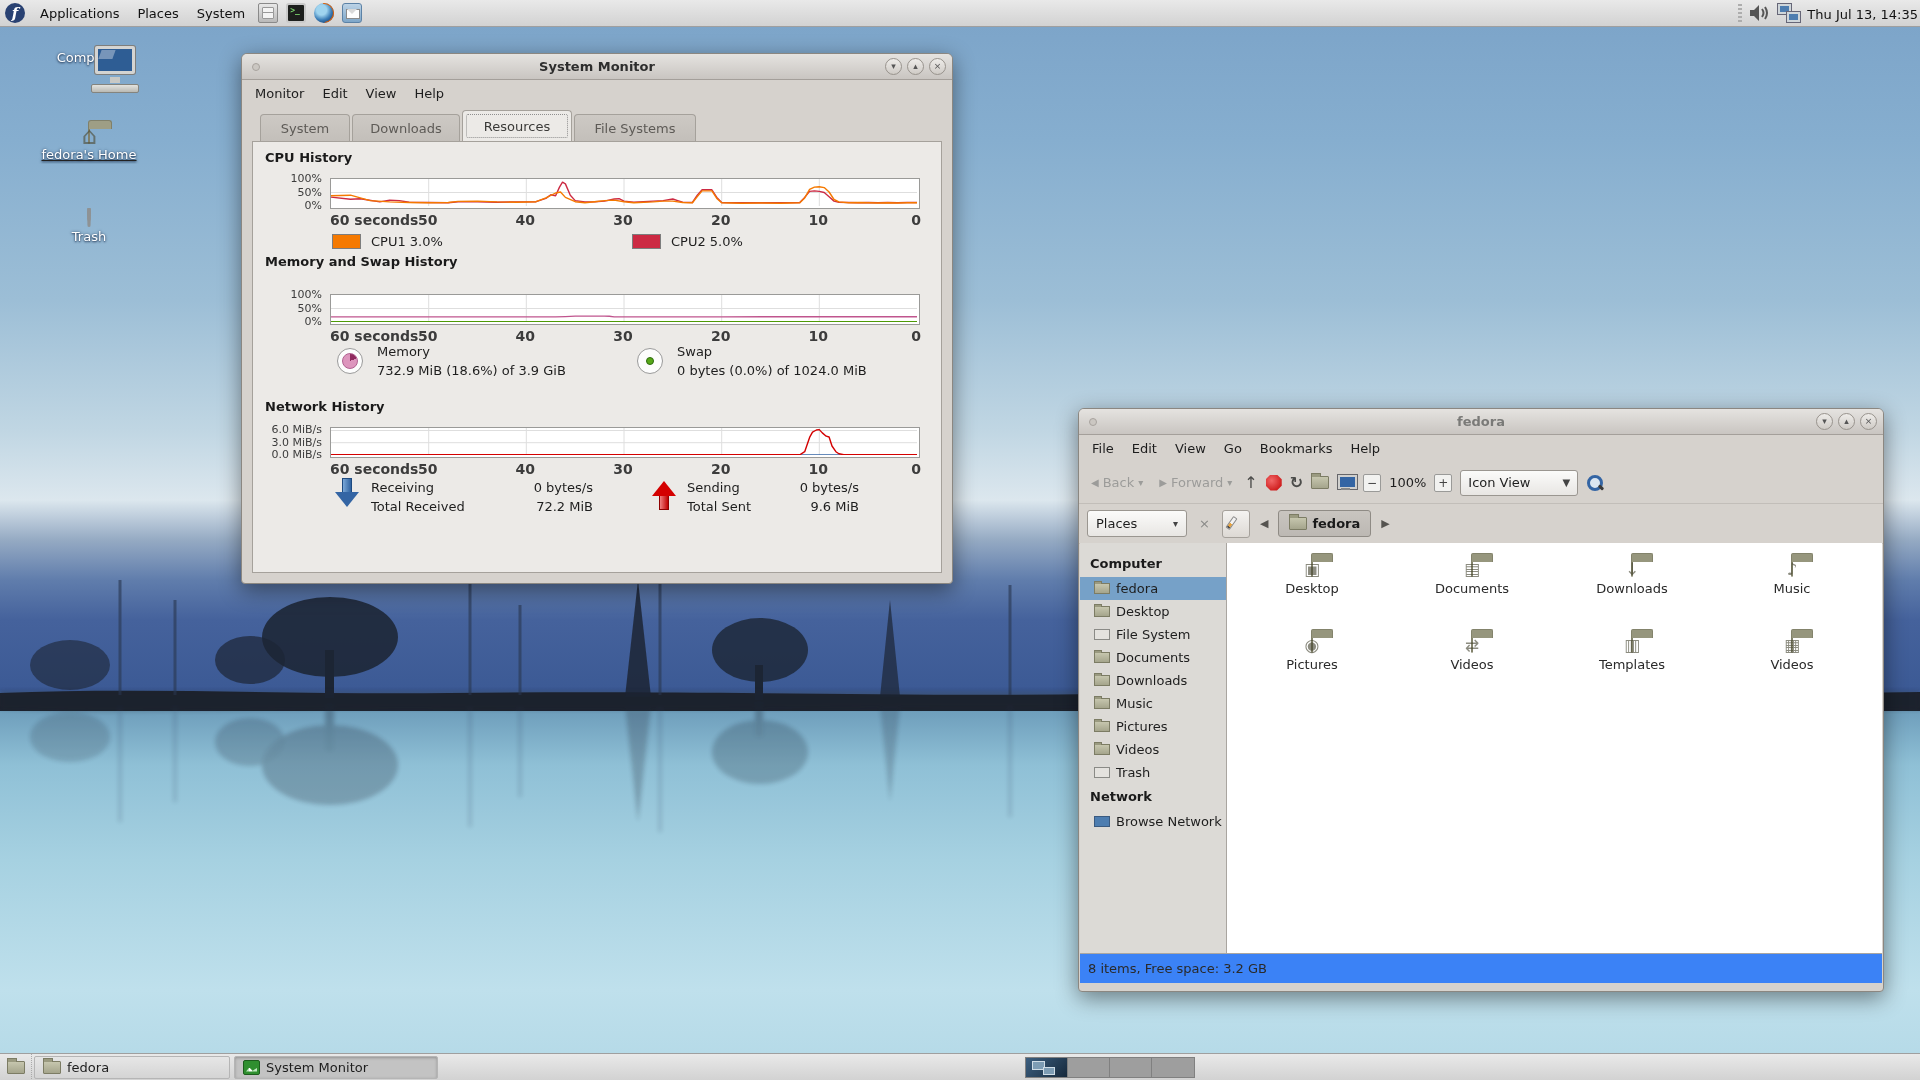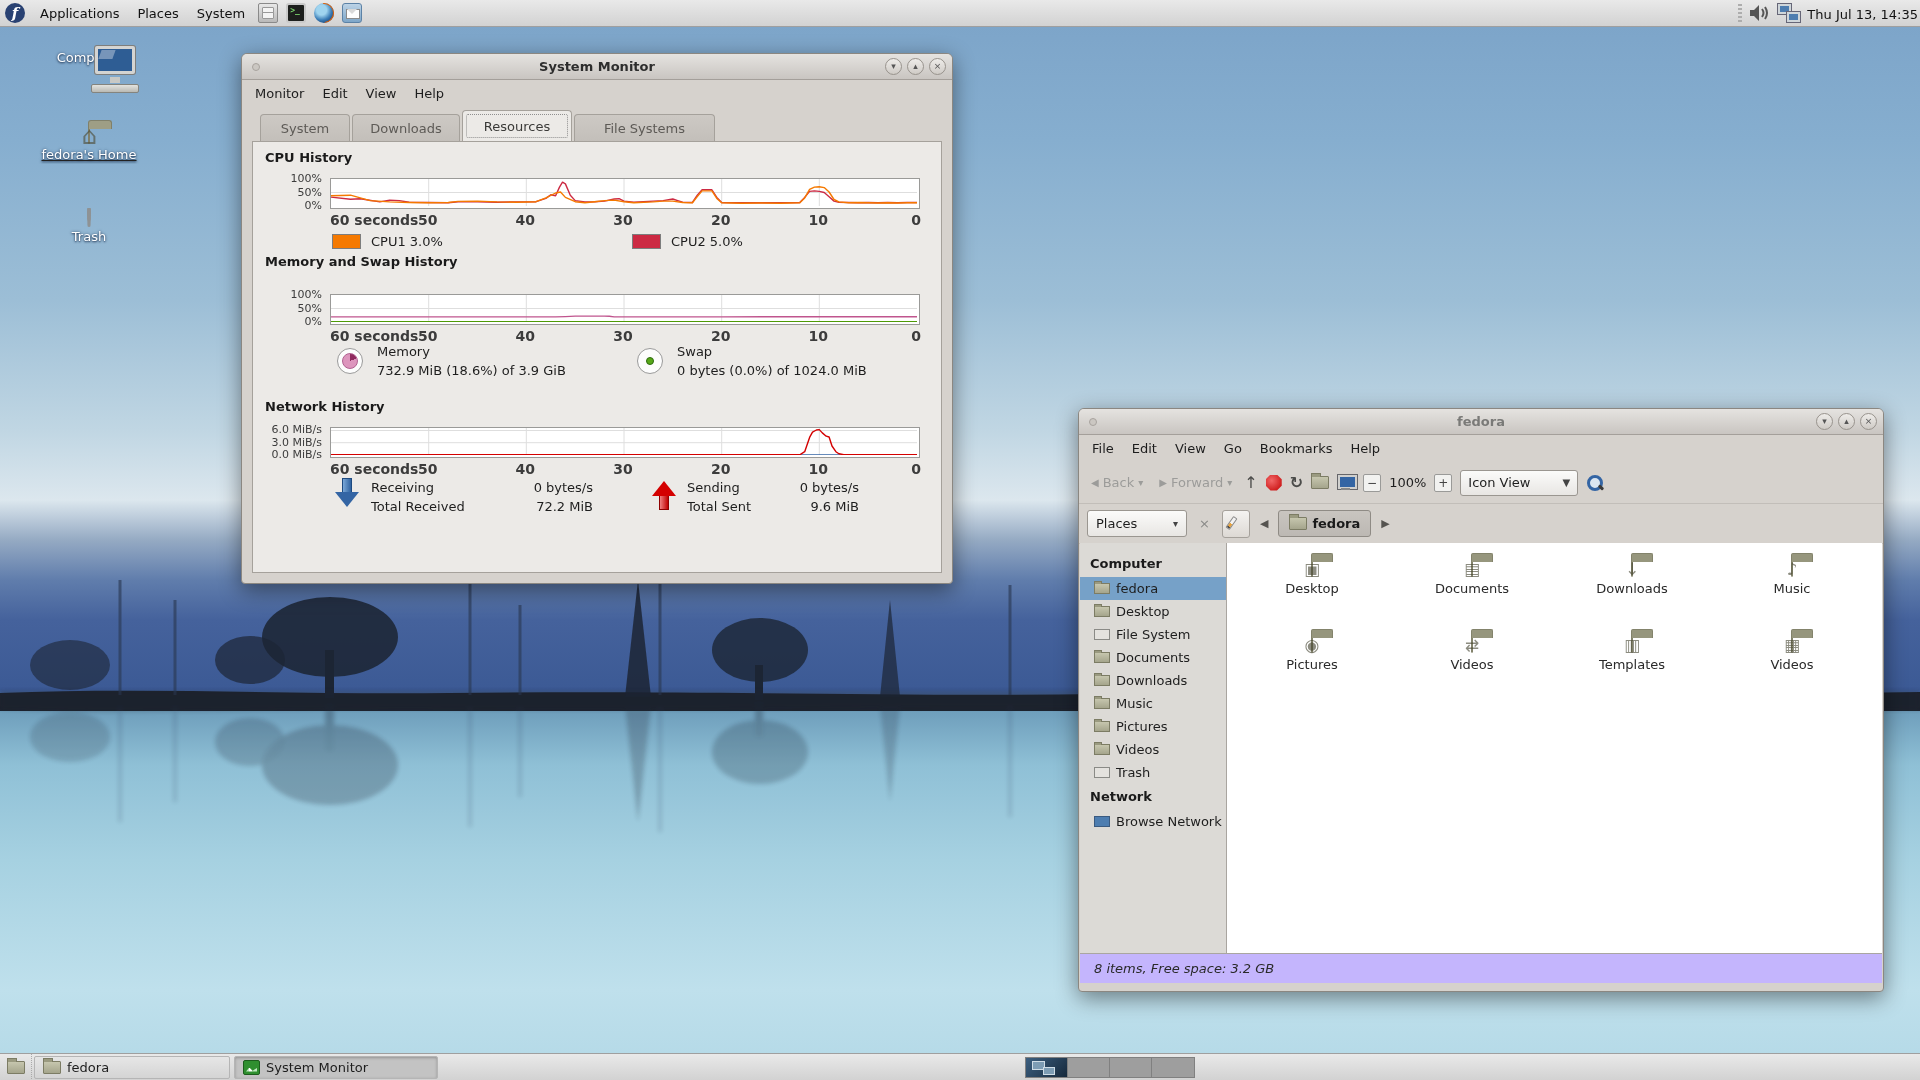--- a/index.html
+++ b/index.html
@@ -144,22 +144,22 @@
   .smf::before { content:""; position:absolute; left:-1px; top:-3px; width:6px; height:2px; background:#9a9a80; border:1px solid #7c7c64; border-bottom:none; }
   .smf.plain { background:#e4e2de; border-color:#8a8a86; } .smf.plain::before { display:none; }
   .smf.net { background:#4d7db0; border-color:#3a5a80; } .smf.net::before { display:none; }
   .fmcontent { flex:1; background:#fff; position:relative; }
   .fcell { position:absolute; width:150px; text-align:center; }
   .bigfolder { width:54px; height:40px; margin:0 auto; position:relative; background:linear-gradient(180deg,#ccccb5,#a3a38c);
     border:1px solid #83836b; border-radius:3px; }
   .bigfolder::before { content:""; position:absolute; left:-1px; top:-8px; width:20px; height:8px; background:#96967d; border:1px solid #83836b; border-bottom:none; border-radius:2px 2px 0 0; }
   .emblem { position:absolute; inset:0; display:flex; align-items:center; justify-content:center; font-size:17px; color:rgba(70,70,50,.62); }
   .flabel { margin-top:5px; color:#2a2a2a; }
-  .statusbar { position:absolute; left:1px; right:1px; bottom:8px; height:30px; background:#c4b5fd; border-top:1px solid #aaa6a1;
-    display:flex; align-items:center; padding-left:14px; color:#2a2a2a;font-style:italic; }
+  .statusbar { position:absolute; left:1px; right:1px; bottom:8px; height:30px; background:#3b82f6; border-top:1px solid #aaa6a1;
+    display:flex; align-items:center; padding-left:8px; color:#2a2a2a; }
 
   
   .showdesk { width:32px; height:27px; display:flex; align-items:center; justify-content:center; border-right:1px dotted #aaa; }
   .taskbtn { height:23px; margin:2px 2px; display:flex; align-items:center; gap:6px; padding:0 8px;
     border:1px solid #b5b5b5; border-radius:2px; background:linear-gradient(180deg,#e6e6e6,#d4d4d4); color:#1d1d1d; white-space:nowrap; }
   .taskbtn.active { background:#c3c3c3; box-shadow:inset 0 1px 3px rgba(0,0,0,.25); }
   .sysmon-mini { width:17px; height:15px; background:#2f8f2f; border:1px solid #1c5c1c; border-radius:2px; position:relative; flex:none; }
   .sysmon-mini::after { content:""; position:absolute; left:2px; top:7px; width:11px; height:4px;
     background:linear-gradient(90deg,#bfe8bf 0 3px,#ffffff 3px 6px,#bfe8bf 6px 11px); clip-path:polygon(0 100%,30% 0,60% 80%,100% 10%,100% 100%); }
   .wsswitch { position:absolute; left:1025px; top:3px; height:21px; display:flex; border:1px solid #808080; }
@@ -269,21 +269,21 @@
   <div class="menubar">
     <span class="mitem">Monitor</span>
     <span class="mitem">Edit</span>
     <span class="mitem">View</span>
     <span class="mitem">Help</span>
   </div>
   <div class="tabbar">
     <span class="tab" style="width:90px">System</span>
     <span class="tab" style="width:108px">Downloads</span>
     <span class="tab active" style="width:110px">Resources</span>
-    <span class="tab" style="width:141px">File Systems</span>
+    <span class="tab" style="width:122px">File Systems</span>
   </div>
   <div class="smcontent">
 
     <div class="sechead" style="top:8px">CPU History</div>
     <div class="chartwrap" style="top:36px">
       <div class="chart"><svg width="586" height="27">
             <rect width="586" height="27" fill="#ffffff"></rect>
             <line x1="488.3" y1="0" x2="488.3" y2="27" stroke="#dedede"></line>
             <line x1="390.7" y1="0" x2="390.7" y2="27" stroke="#dedede"></line>
             <line x1="293.0" y1="0" x2="293.0" y2="27" stroke="#dedede"></line>

